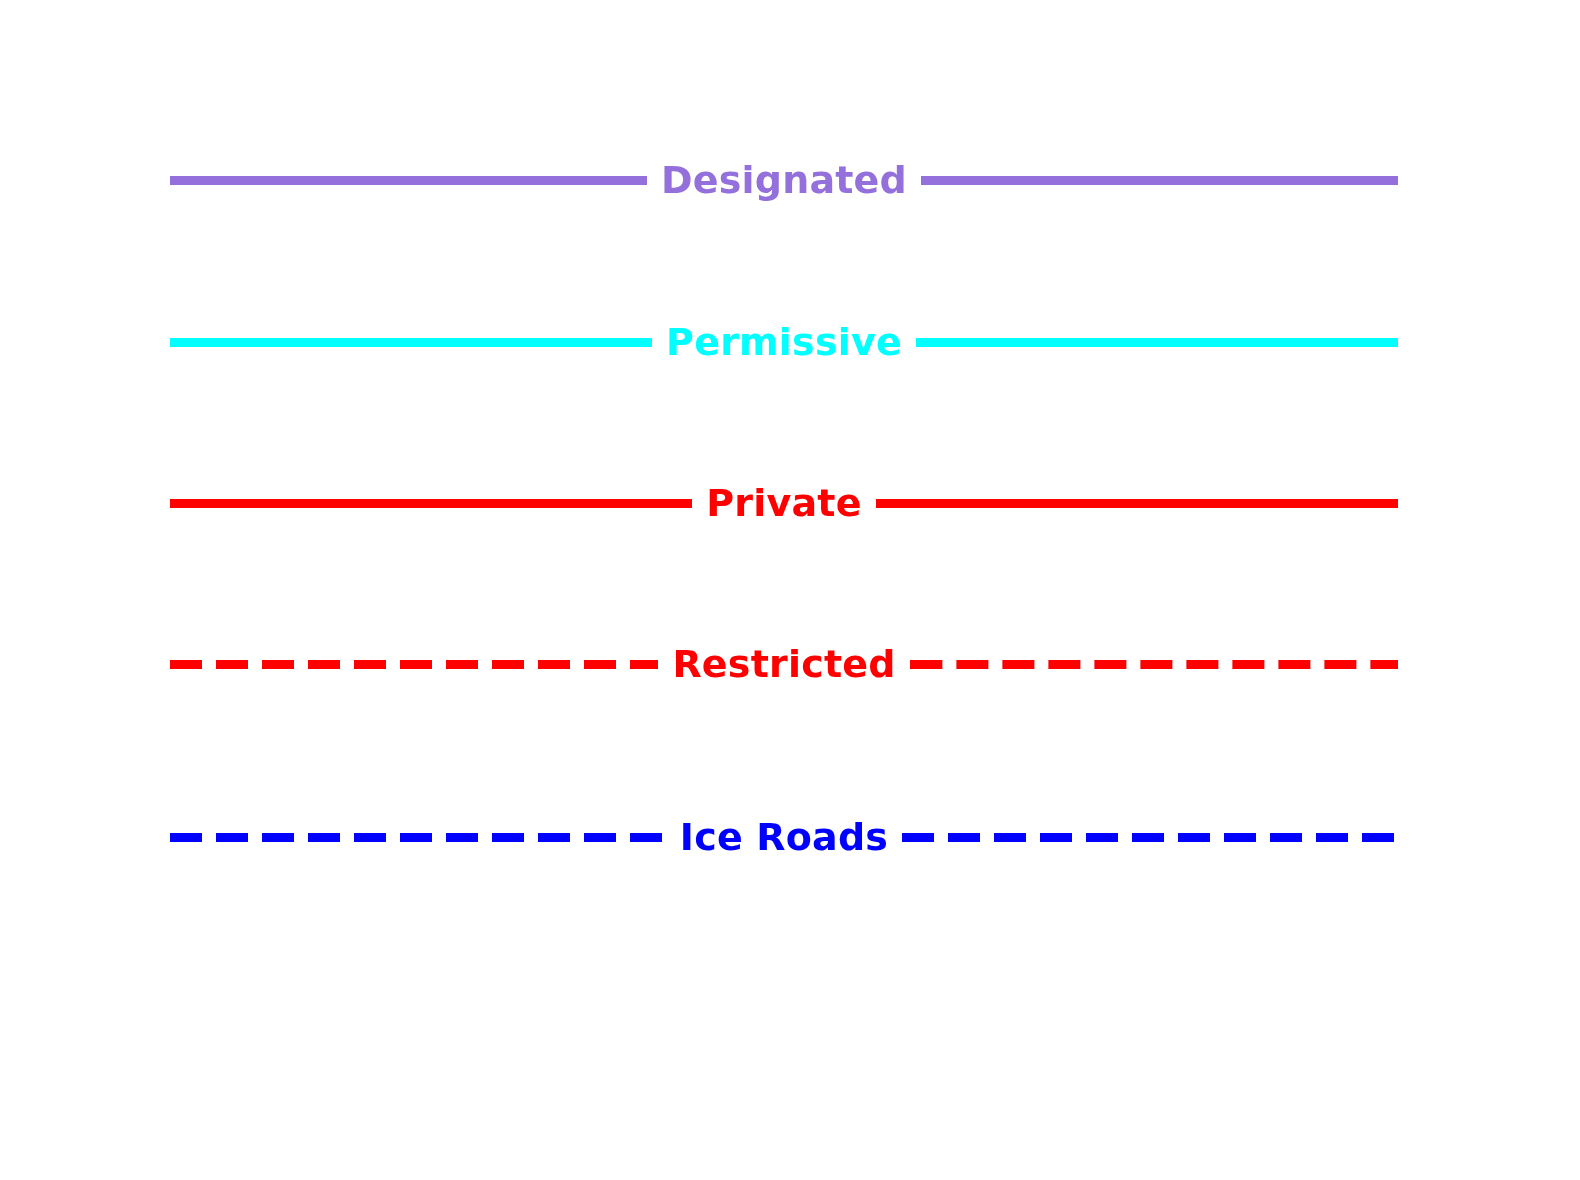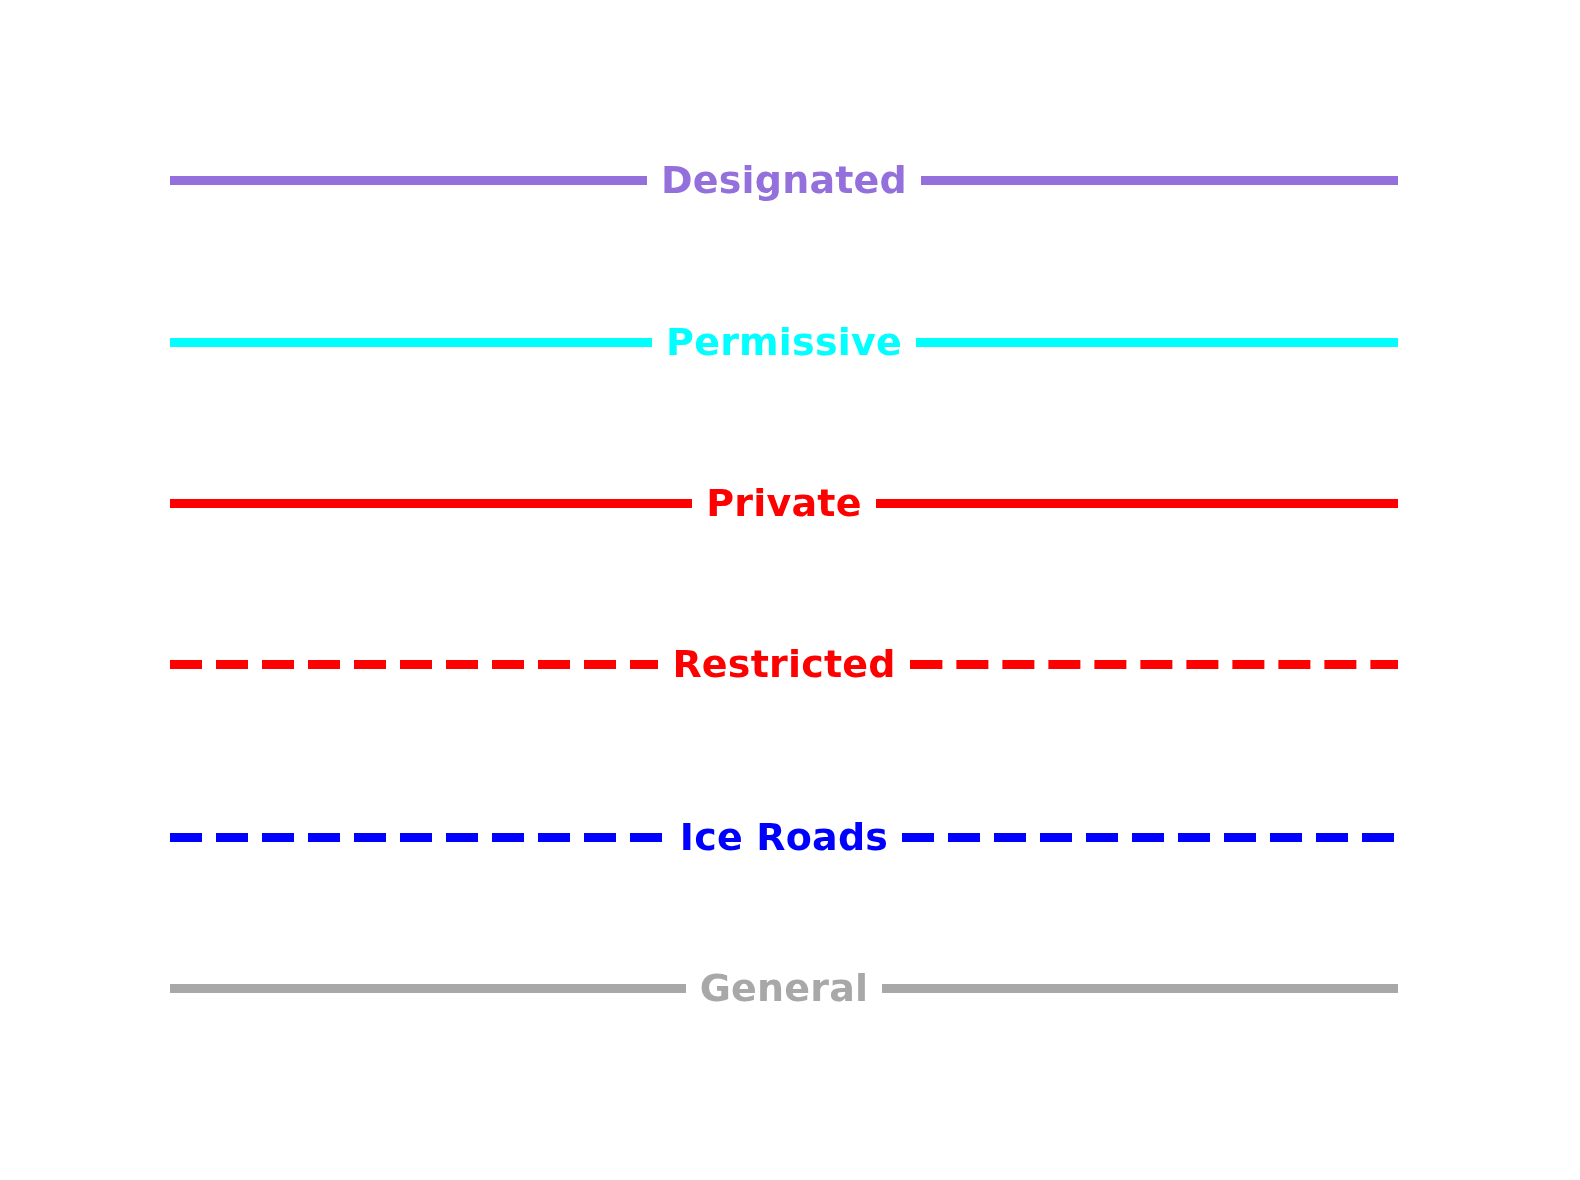--- a/index.html
+++ b/index.html
@@ -108,19 +108,14 @@
     <span class="legend-label">Restricted</span>
     <span class="rule rule-right dashed"></span>
   </div>
 
   <div class="legend-row row-4" style="color: rgb(0, 0, 255);">
     <span class="rule rule-left dashed"></span>
     <span class="legend-label">Ice Roads</span>
     <span class="rule rule-right dashed"></span>
   </div>
 
-  <div class="legend-row row-5" style="color: rgb(168, 168, 168);">
-    <span class="rule rule-left solid"></span>
-    <span class="legend-label">General</span>
-    <span class="rule rule-right solid"></span>
-  </div>
 
 </div>
 
 </body></html>

